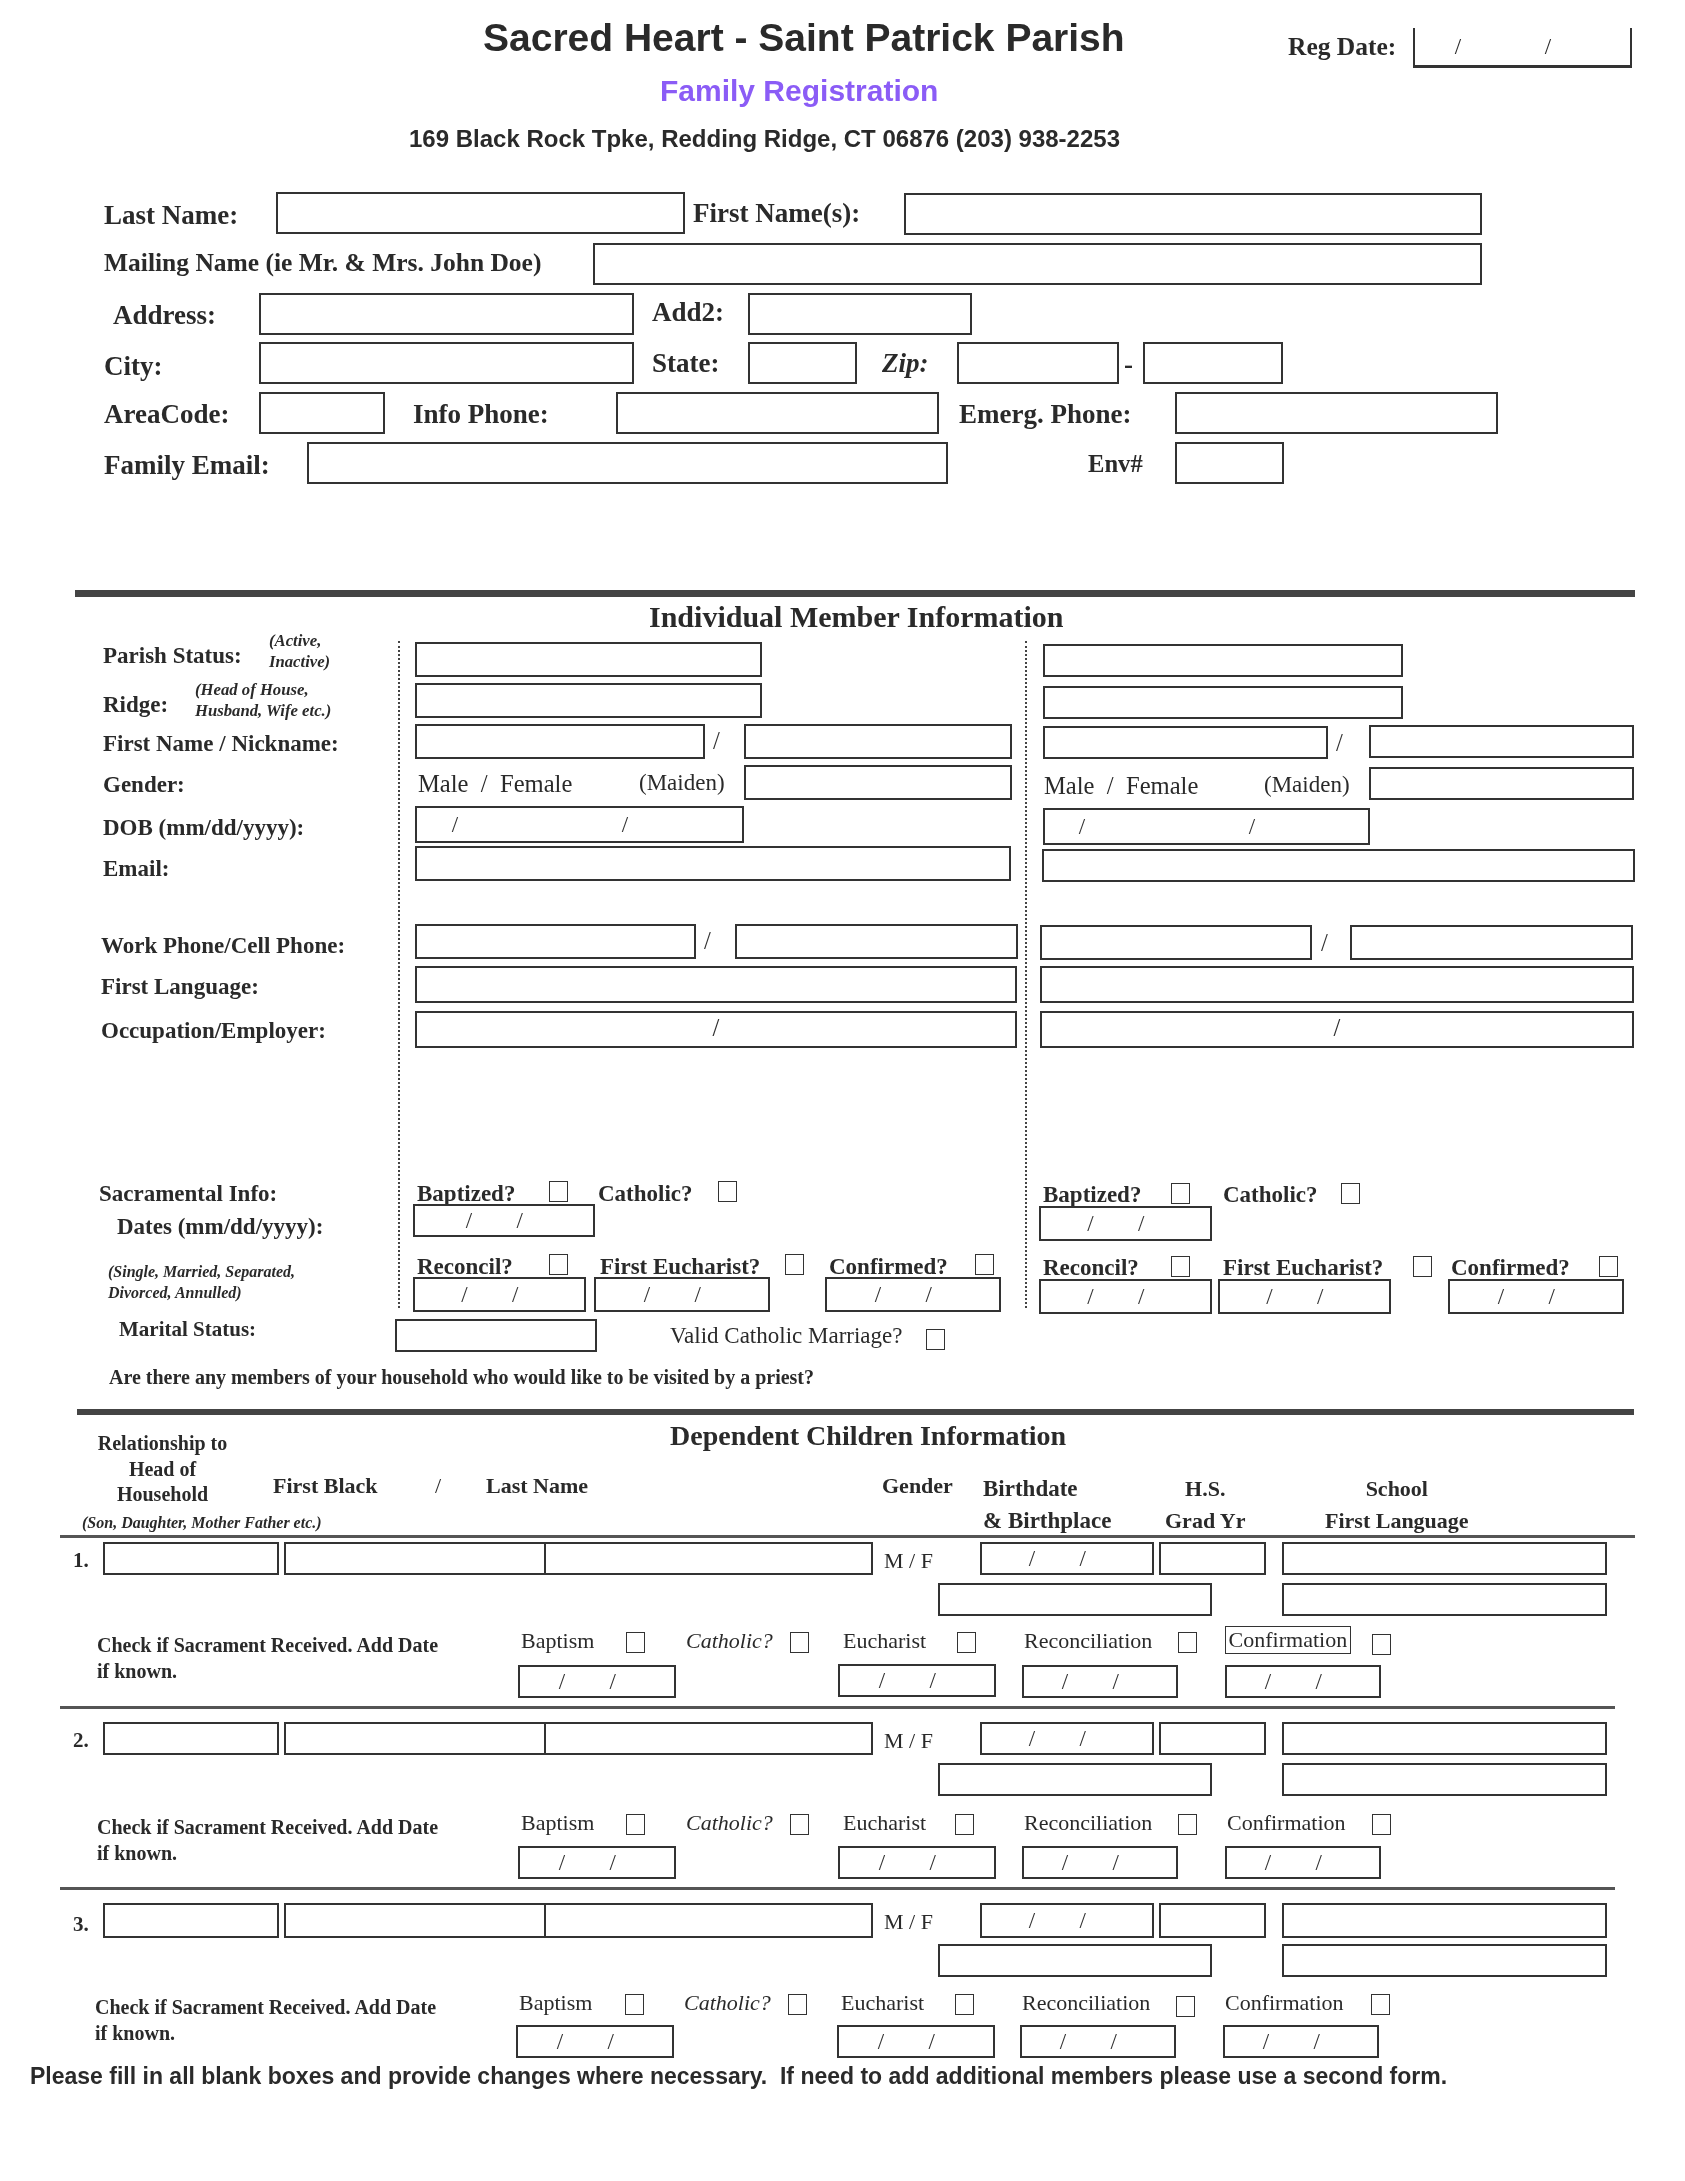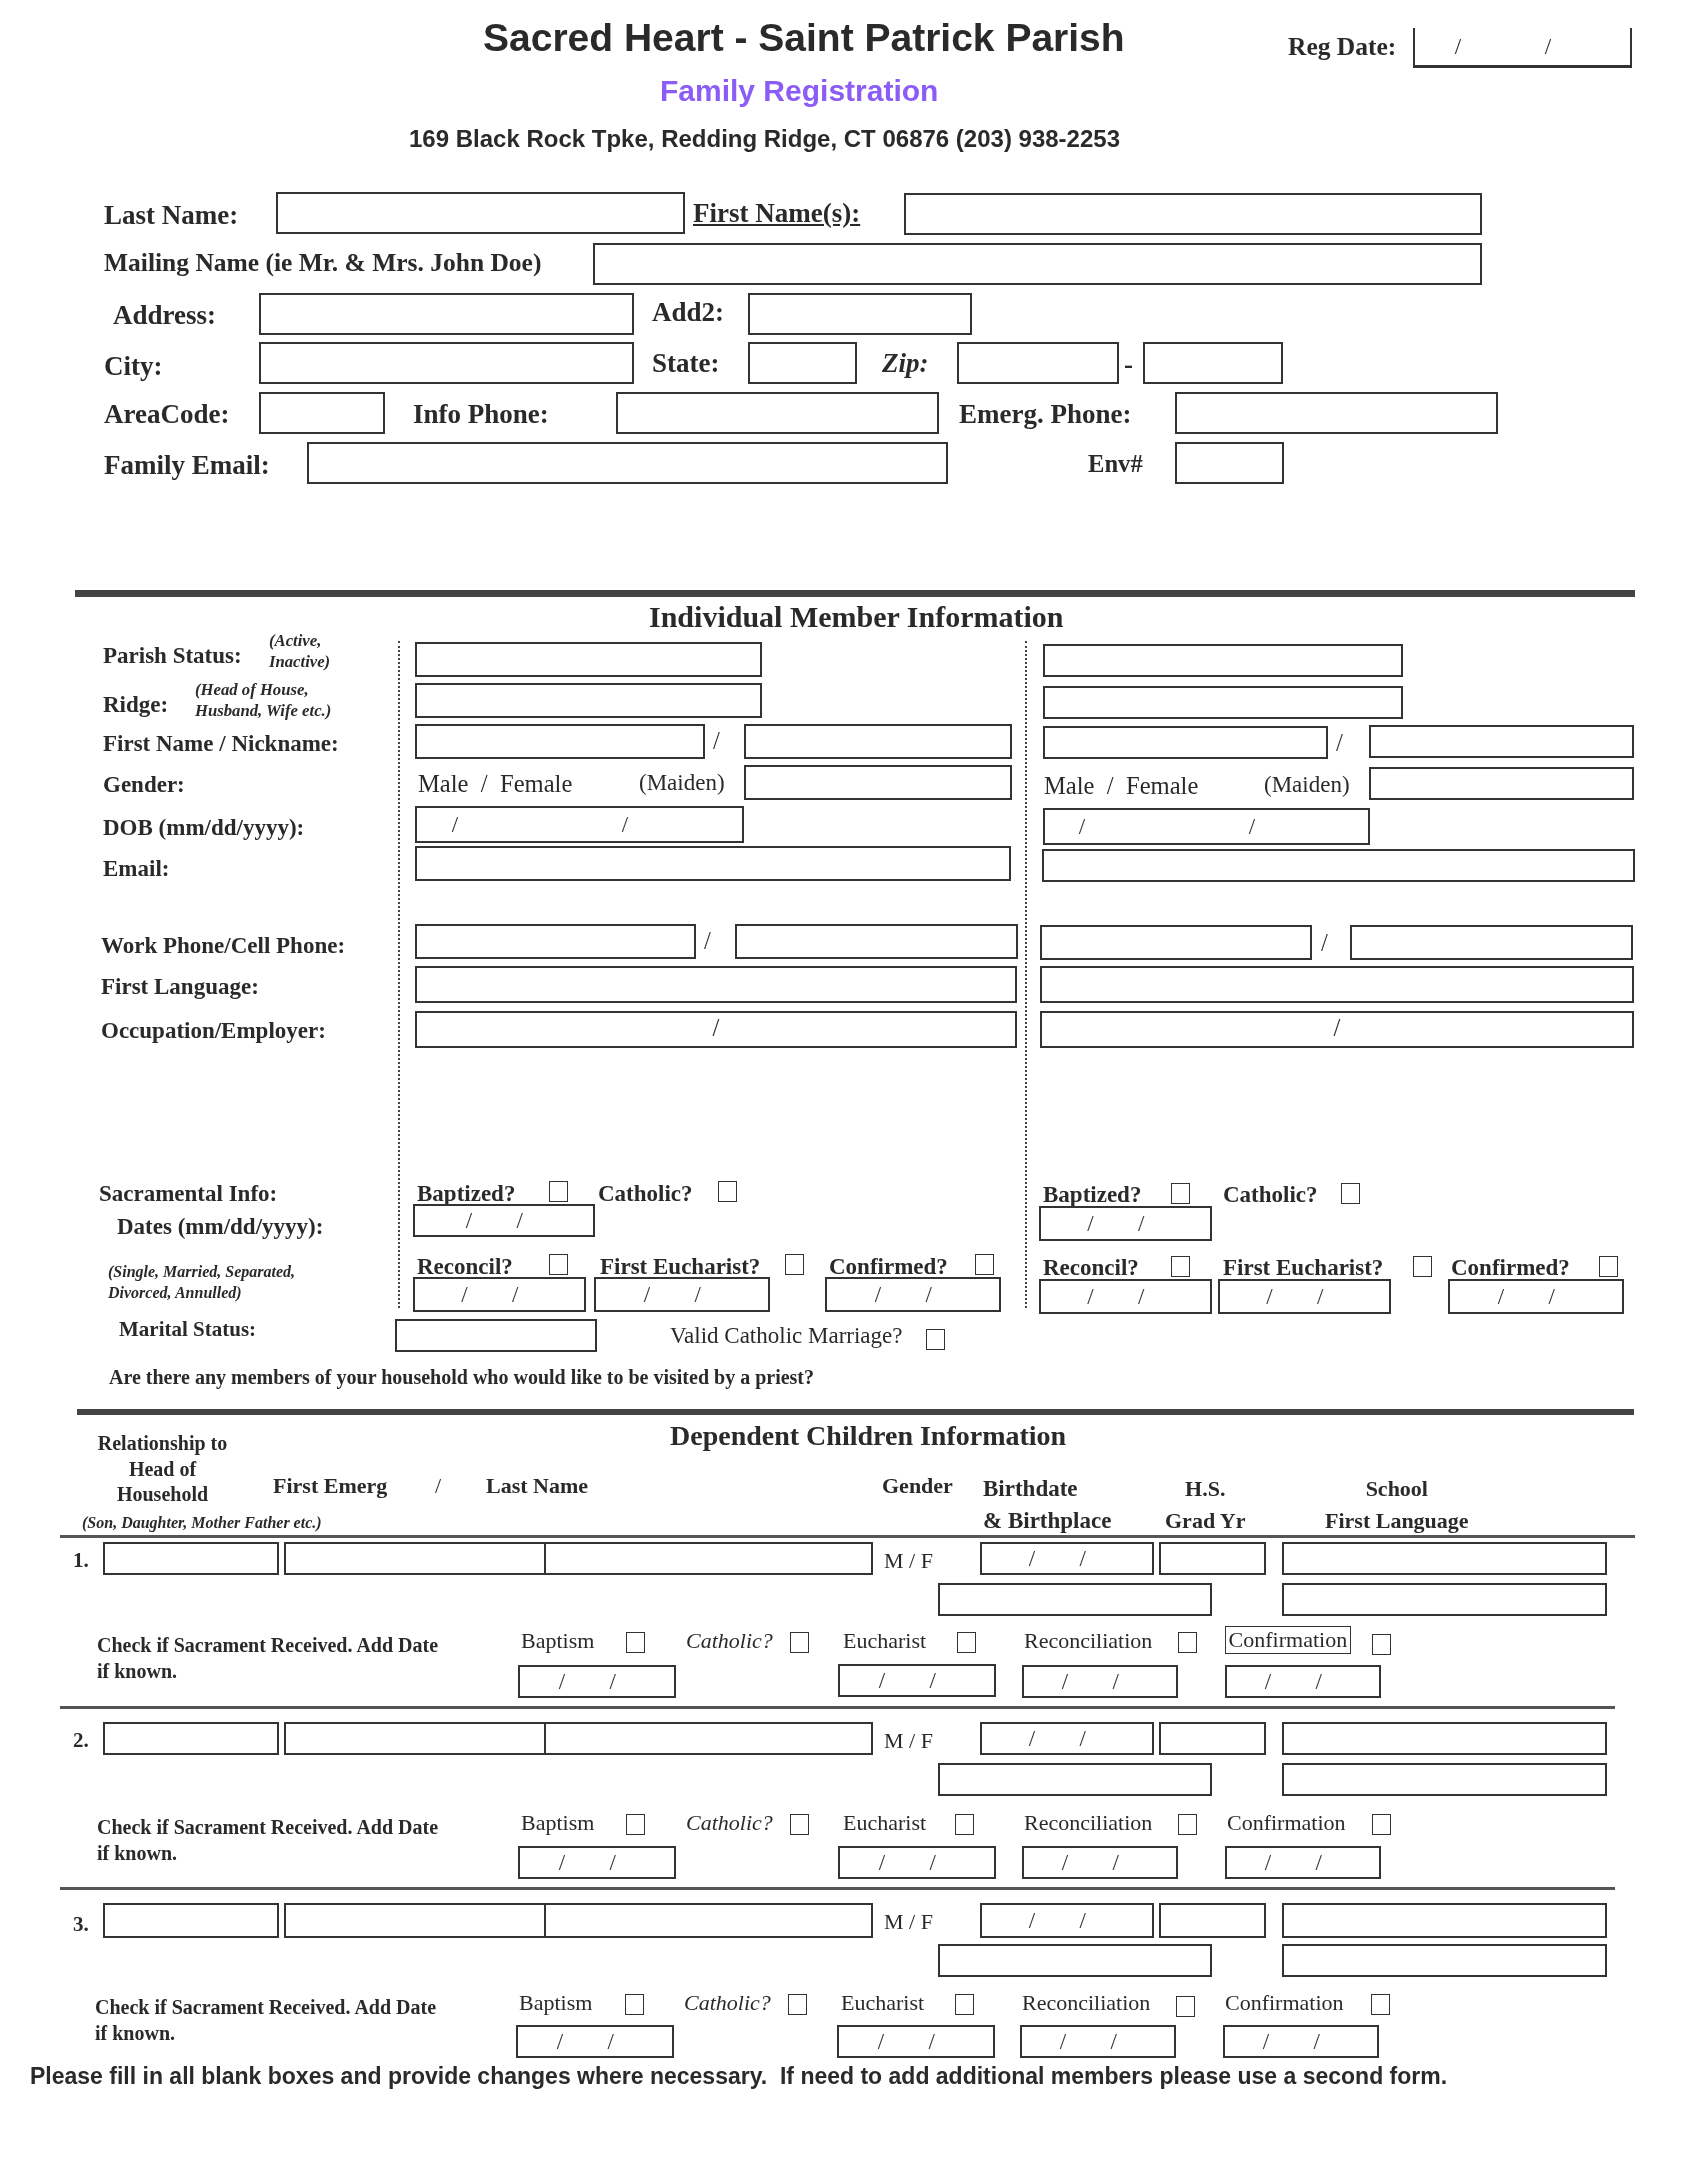--- a/index.html
+++ b/index.html
@@ -27,21 +27,21 @@
 <div class="abs sans" style="left:660px;top:74px;font-size:30px;font-weight:bold;color:#8b5cf6;">Family Registration</div>
 <div class="abs sans" style="left:409px;top:125px;font-size:24px;font-weight:bold;color:#2a2a2a;">169 Black Rock Tpke, Redding Ridge, CT 06876 (203) 938-2253</div>
 
 <div class="lbl" style="left:1288px;top:32px;font-size:25.5px;">Reg Date:</div>
 <div style="position:absolute;left:1413px;top:28px;width:219px;height:40px;border-left:2.6px solid #333;border-right:2.6px solid #333;border-bottom:3.5px solid #333;box-sizing:border-box;display:flex;justify-content:center;align-items:center;letter-spacing:39px;font-size:23px;">
   <span>/ /</span>
 </div>
 
 <div class="lbl" style="left:104px;top:200px;">Last Name:</div>
 <div class="box" style="left:276px;top:192px;width:409px;height:42px;"></div>
-<div class="lbl" style="left:693px;top:198px;text-decoration:underline;">First Name(s):</div>
+<div class="lbl" style="left:693px;top:198px;">First Name(s):</div>
 <div class="box" style="left:904px;top:193px;width:578px;height:42px;"></div>
 
 <div class="lbl" style="left:104px;top:248px;font-size:25.5px;">Mailing Name (ie Mr. &amp; Mrs. John Doe)</div>
 <div class="box" style="left:593px;top:243px;width:889px;height:42px;"></div>
 
 <div class="lbl" style="left:88px;top:300px;margin-left:25px;">Address:</div>
 <div class="box" style="left:259px;top:293px;width:375px;height:42px;"></div>
 <div class="lbl" style="left:652px;top:297px;">Add2:</div>
 <div class="box" style="left:748px;top:293px;width:224px;height:42px;"></div>
 
@@ -177,21 +177,21 @@
     <span>/ /</span>
   </div>
 
 <div class="thickrule" style="left:77px;top:1409px;width:1557px;height:6.1px;"></div>
 <div class="sect" style="left:670px;top:1420px;font-size:28px;">Dependent Children Information</div>
 
 <div class="lbl2" style="left:88px;top:1431px;font-size:20px;line-height:25.5px;text-align:center;white-space:pre;width:149px;">Relationship to
 Head of
 Household</div>
 <div class="hint" style="left:82px;top:1512px;font-size:16px;">(Son, Daughter, Mother Father etc.)</div>
-<div class="lbl2" style="left:273px;top:1473px;font-size:22px;">First Emerg</div>
+<div class="lbl2" style="left:273px;top:1473px;font-size:22px;">First Black</div>
 <div class="plain" style="left:435px;top:1473px;font-size:22px;">/</div>
 <div class="lbl2" style="left:486px;top:1473px;font-size:22px;">Last Name</div>
 <div class="lbl2" style="left:882px;top:1473px;font-size:22px;">Gender</div>
 <div class="lbl2" style="left:983px;top:1473px;font-size:23px;line-height:32px;white-space:pre;">Birthdate
 &amp; Birthplace</div>
 <div class="lbl2" style="left:1165px;top:1473px;font-size:22px;line-height:32px;text-align:center;white-space:pre;">H.S.
 Grad Yr</div>
 <div class="lbl2" style="left:1325px;top:1473px;font-size:22px;line-height:32px;text-align:center;white-space:pre;">School
 First Language</div>
 <div class="rule" style="left:60px;top:1535px;width:1575px;"></div>

